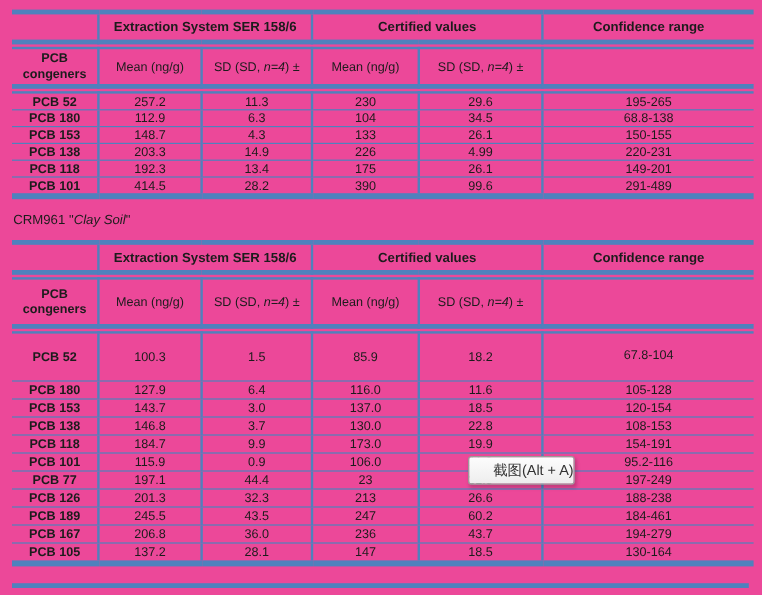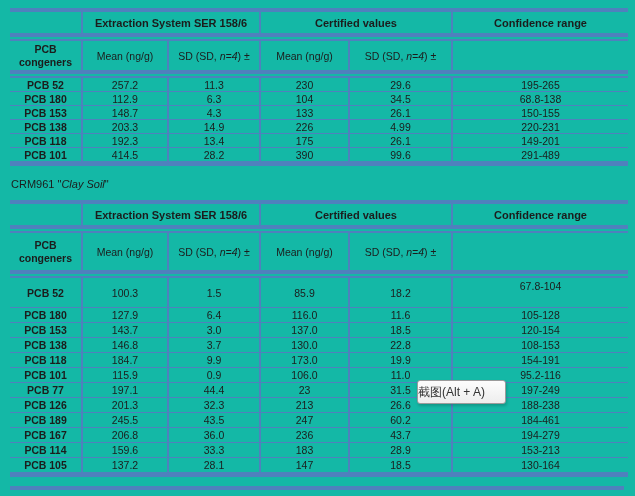--- a/index.html
+++ b/index.html
@@ -1,17 +1,17 @@
 <!DOCTYPE html>
 <html style="--accent: #4F81BD;"><head>
 <meta charset="utf-8">
 <style>
   html,body{margin:0;padding:0;background:#fff;}
   .page{
-    position:relative;width:635px;height:496px;overflow:hidden;background:#14b8a6;
+    position:relative;width:635px;height:496px;overflow:hidden;background:#ec4899;
     font-family:"Liberation Sans",sans-serif;color:#1c1c1c;
   }
   .data-table{
     border-collapse:collapse;table-layout:fixed;width:618px;margin-left:10px;
   }
   .t1{margin-top:8px;}
   .t2{margin-top:8px;}
   th,td{padding:0;margin:0;text-align:center;vertical-align:middle;overflow:hidden;white-space:nowrap;}
   
   .group-row th{
@@ -38,37 +38,37 @@
   tbody td{
     height:13px;font-size:10.5px;
     border-right:2px solid var(--accent);
     border-bottom:1.5px solid var(--accent);
   }
   .t2 tbody td{height:14px;}
   tbody td.congener{font-weight:bold;}
   tbody td.last{border-right:none;}
   tbody tr:last-child td{border-bottom:5px solid var(--accent);}
   tbody tr.tall-row td{height:27px;}
-  tbody tr.tall-row td.last{vertical-align:top;padding-top:2px;}
+  tbody tr.tall-row td.last{vertical-align:top;padding-top:12px;}
   
   .section-label{
     margin:12px 0 0 11px;font-size:11px;height:14px;
   }
   .section-label i{}
   
   .bottom-rule{
     position:absolute;left:10px;top:486px;width:614px;height:4px;
     background:var(--accent);
   }
   
   .tooltip{
-    position:absolute;left:417px;top:380px;width:87px;height:22px;
+    position:absolute;left:390px;top:380px;width:87px;height:22px;
     background:linear-gradient(#fdfdfd,#ededed);
     border:1px solid #9b9b9b;border-radius:3px;
-    font-size:12px;line-height:22px;text-align:left;color:#333;
+    font-size:12px;line-height:22px;text-align:right;color:#333;
     box-shadow:1px 2px 3px rgba(0,0,0,0.18);z-index:5;
   }
 </style>
 </head>
 <body>
 
 <div class="page">
 
   <table class="data-table t1">
     <colgroup>
@@ -261,28 +261,20 @@
         </tr>
         <tr>
           <td class="congener">PCB 167</td>
           <td>206.8</td>
           <td>36.0</td>
           <td>236</td>
           <td>43.7</td>
           <td class="last">194-279</td>
         </tr>
         <tr>
-          <td class="congener">PCB 114</td>
-          <td>159.6</td>
-          <td>33.3</td>
-          <td>183</td>
-          <td>28.9</td>
-          <td class="last">153-213</td>
-        </tr>
-        <tr>
           <td class="congener">PCB 105</td>
           <td>137.2</td>
           <td>28.1</td>
           <td>147</td>
           <td>18.5</td>
           <td class="last">130-164</td>
         </tr>
       </tbody>
   </table>
 

